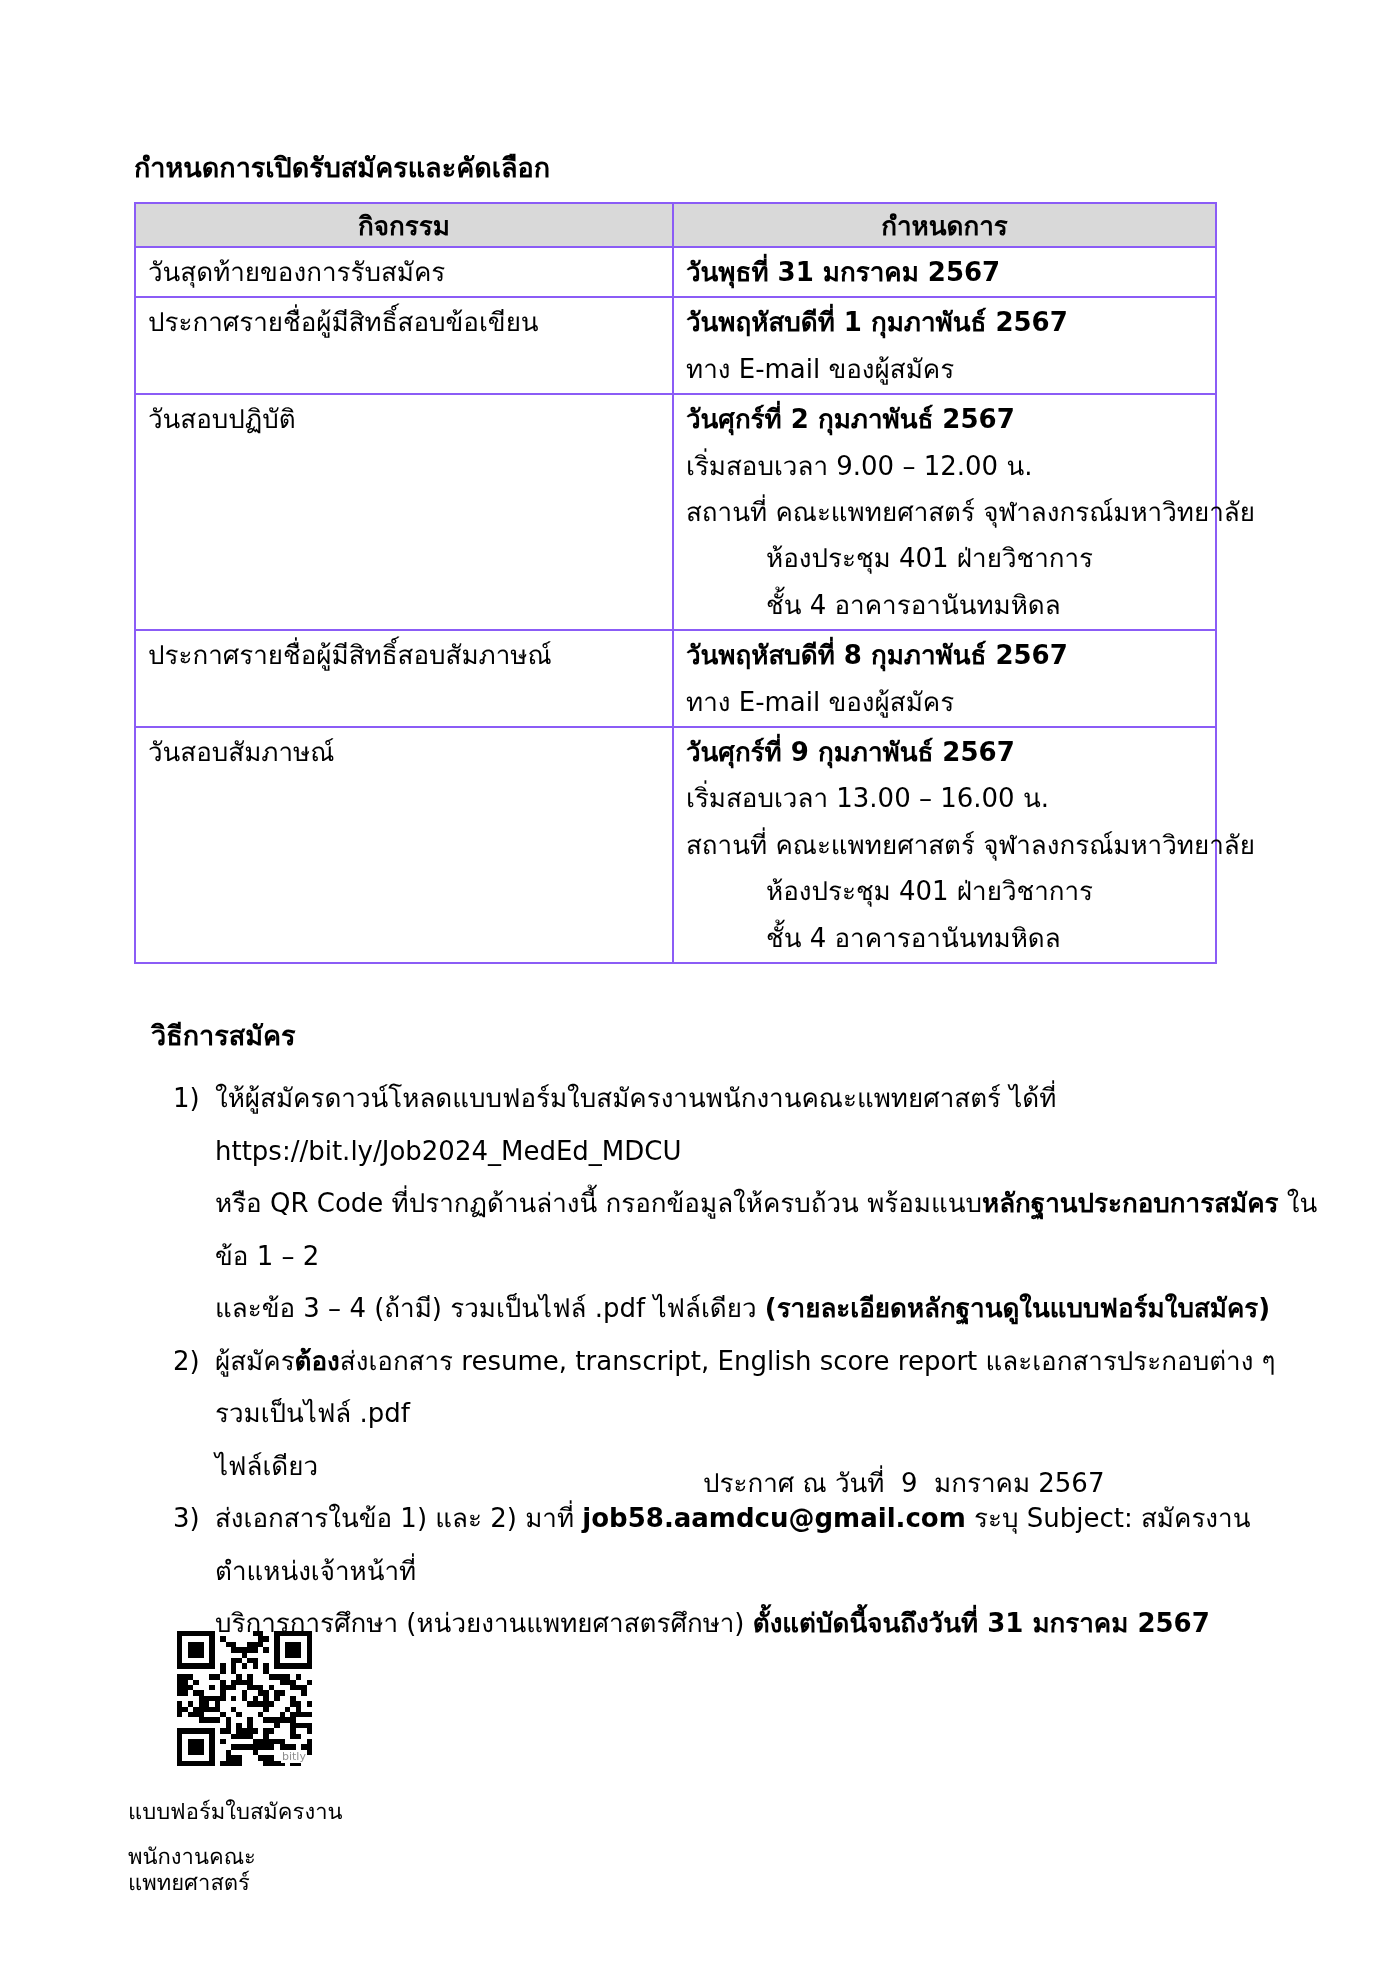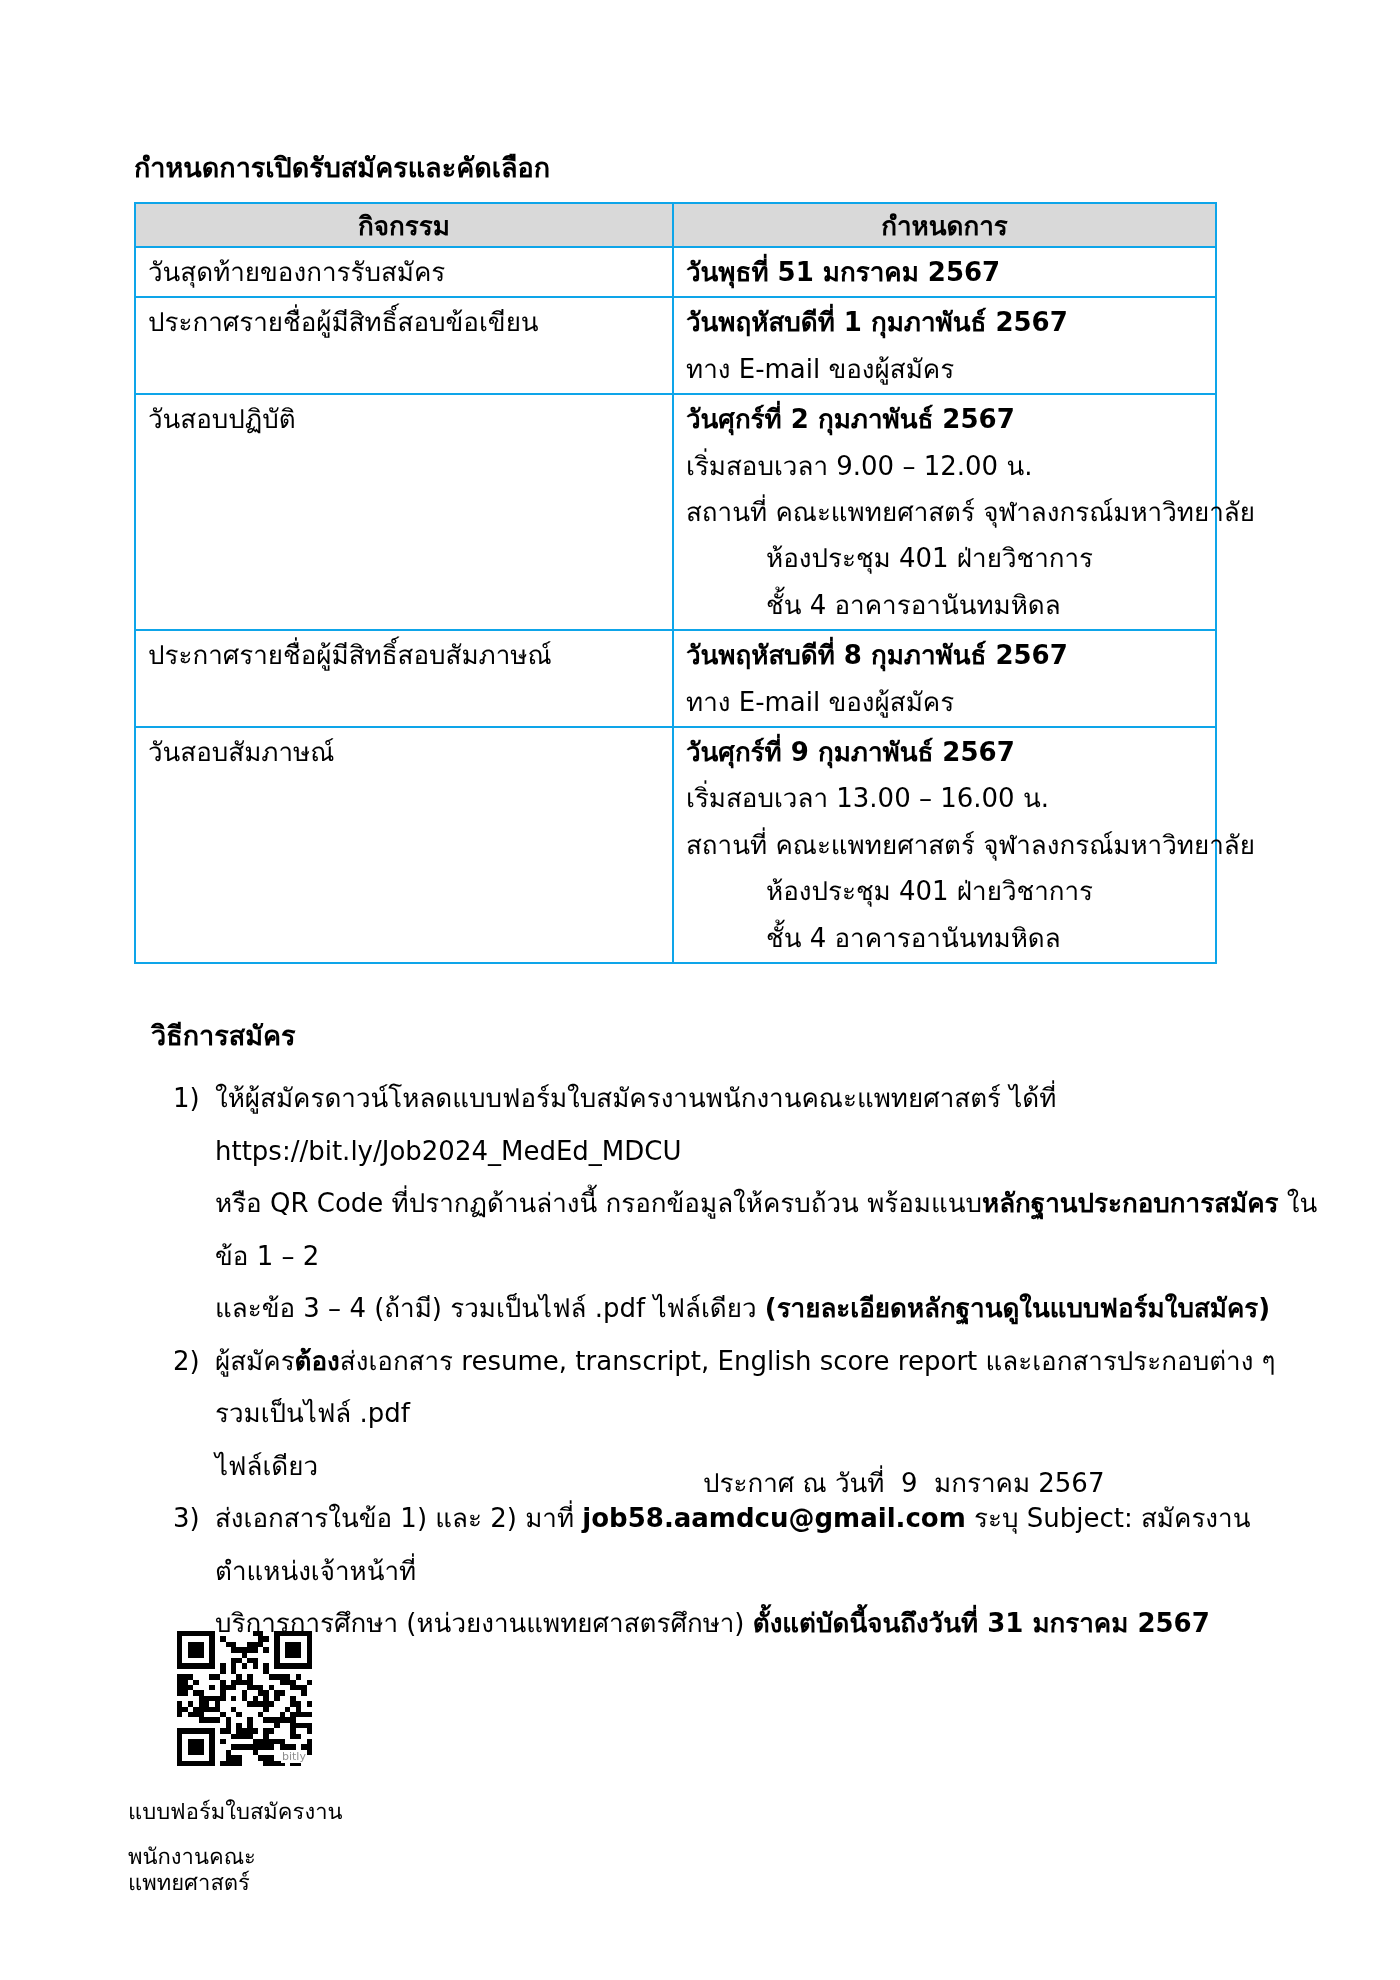--- a/index.html
+++ b/index.html
@@ -7,21 +7,21 @@
     width:1400px;height:1980px;background:#ffffff;color:#000;
     font-family:"DejaVu Sans", sans-serif;position:relative;overflow:hidden;
   }
   .doc-title{
     position:absolute;left:134px;top:150px;font-size:27px;font-weight:bold;line-height:36px;margin:0;
   }
   table.sched{
     position:absolute;left:134px;top:202px;width:1081px;
     border-collapse:collapse;table-layout:fixed;
   }
-  table.sched th, table.sched td{border:2px solid #0ea5e9;}
+  table.sched th, table.sched td{border:2px solid #8b5cf6;}
   table.sched th{
     background:#d9d9d9;font-size:26px;font-weight:bold;height:42px;
     text-align:center;vertical-align:middle;padding:0;
   }
   table.sched td{vertical-align:top;padding:1px 12px;font-size:26px;}
   td.act{line-height:46px;}
   .sline{line-height:46.4px;white-space:nowrap;}
   .sline.bold{font-weight:bold;}
   .sline.ind{padding-left:80px;}
   .method{position:absolute;left:134px;top:1000px;width:1195px;font-size:26px;}
@@ -50,21 +50,21 @@
   <thead>
     <tr>
       <th>กิจกรรม</th>
       <th>กำหนดการ</th>
     </tr>
   </thead>
   <tbody>
       <tr>
         <td class="act">วันสุดท้ายของการรับสมัคร</td>
         <td>
-          <div class="sline bold">วันพุธที่ 51 มกราคม 2567</div>
+          <div class="sline bold">วันพุธที่ 31 มกราคม 2567</div>
         </td>
       </tr>
       <tr>
         <td class="act">ประกาศรายชื่อผู้มีสิทธิ์สอบข้อเขียน</td>
         <td>
           <div class="sline bold">วันพฤหัสบดีที่ 1 กุมภาพันธ์ 2567</div>
           <div class="sline">ทาง E-mail ของผู้สมัคร</div>
         </td>
       </tr>
       <tr>

